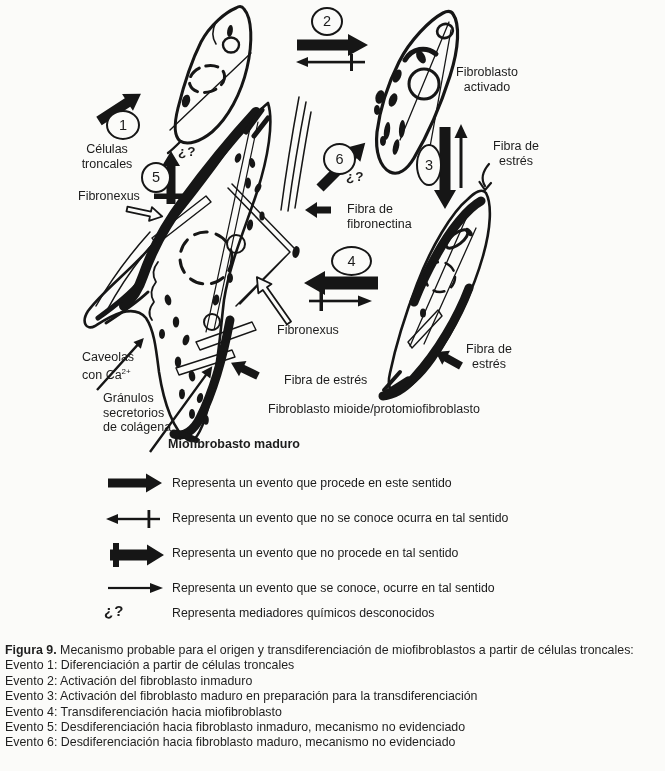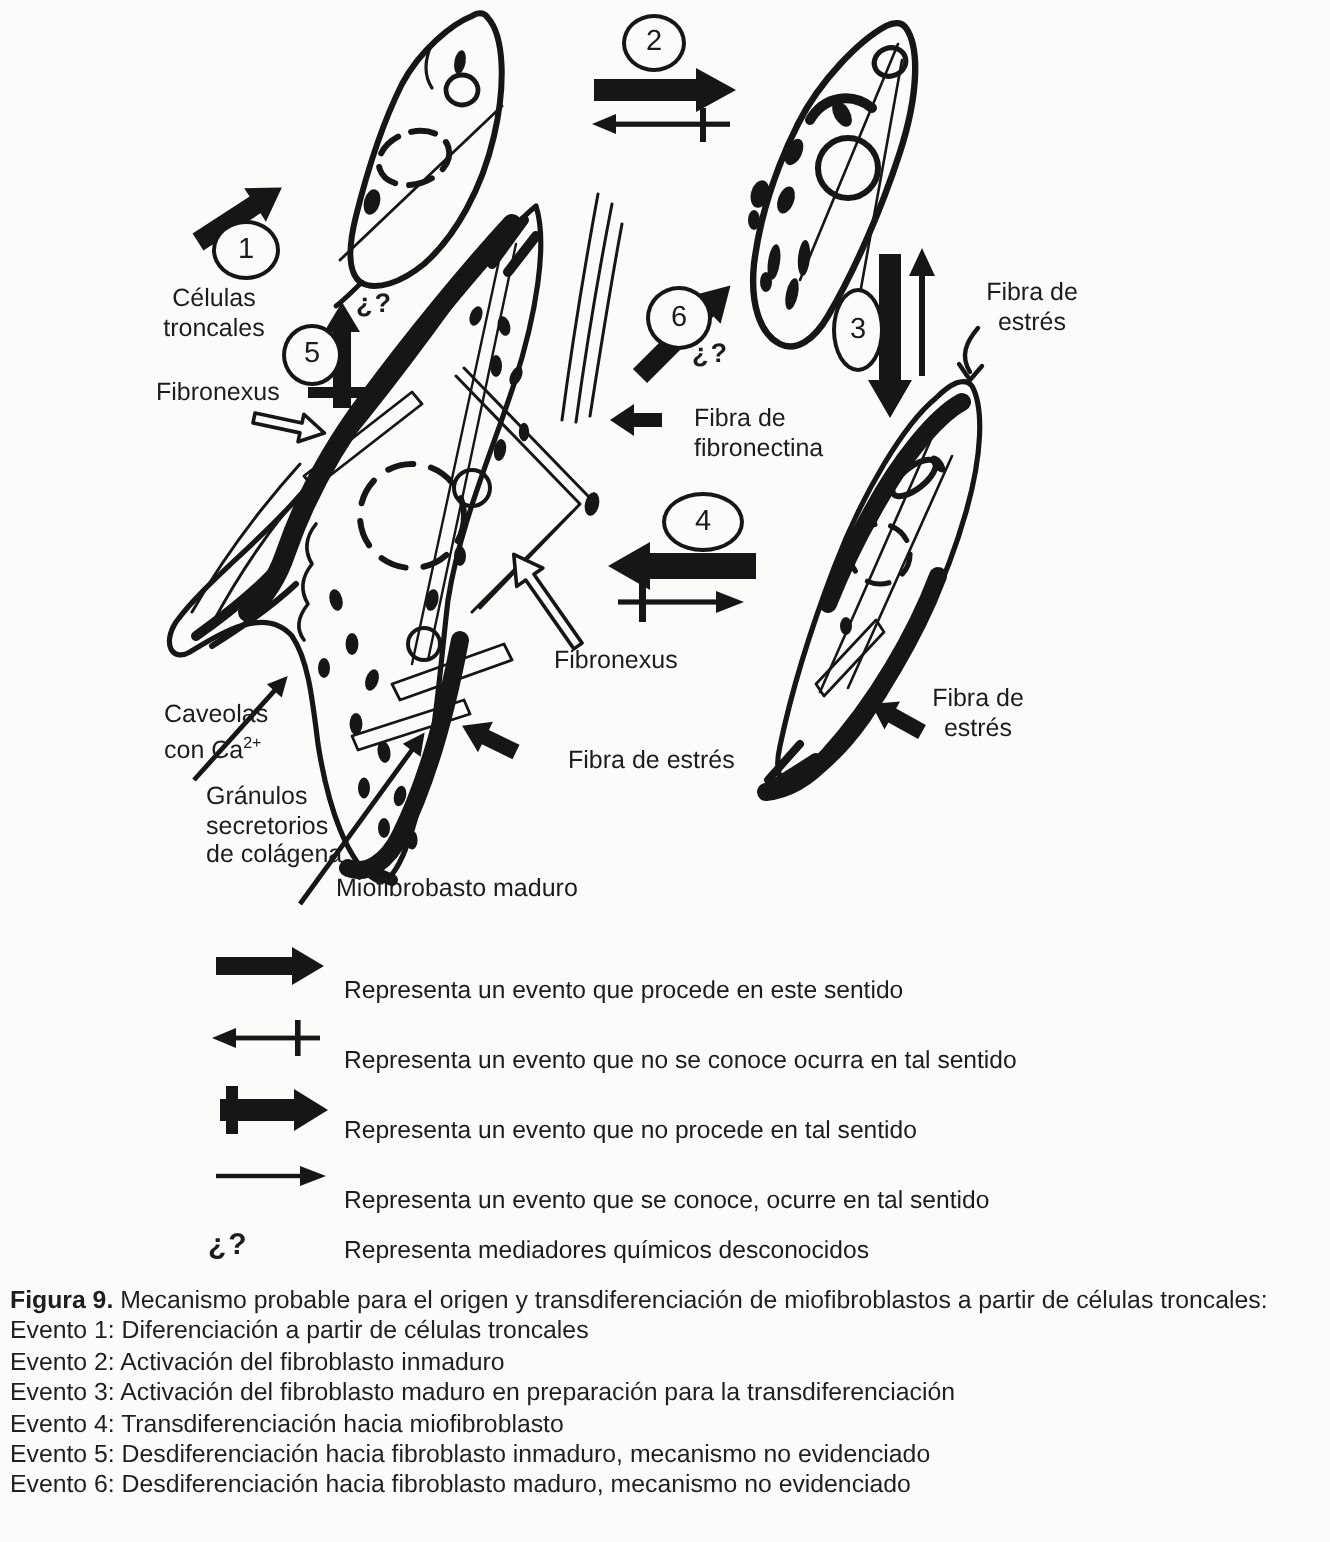--- a/index.html
+++ b/index.html
@@ -11,21 +11,21 @@
   #art{position:absolute;left:0;top:0;z-index:1;}
   .lbl{position:absolute;z-index:2;font-size:12.5px;line-height:14.5px;white-space:nowrap;}
   .ctr{text-align:center;}
   .num{
     position:absolute;z-index:3;border:2.4px solid #161616;border-radius:50%;
     background:#fbfbf9;display:flex;align-items:center;justify-content:center;
     font-size:14.5px;line-height:1;
   }
   .q{font-weight:bold;font-size:13.5px;letter-spacing:1px;}
   sup{font-size:8px;}
-  #legend-text .lbl{font-size:12.3px;margin-top:12px;}
+  #legend-text .lbl{font-size:12.3px;}
   #caption{
     position:absolute;left:5px;top:643px;width:656px;z-index:2;
     font-size:12.4px;line-height:15.4px;color:#1f1f1f;
   }
   #caption p{margin:0;}
 </style>
 </head>
 <body>
 
 <div id="stage">
@@ -220,20 +220,24 @@
         </g>
         <g>
           <rect x="108" y="586.9" width="44" height="2.2"></rect>
           <polygon points="163,588 150,583 150,593"></polygon>
         </g>
       </g>
     </g>
   </svg>
 
 
+  <div class="lbl ctr" style="left:449px;top:65px;width:76px;">
+    <div>Fibroblasto</div>
+    <div>activado</div>
+  </div>
 
   <div class="lbl ctr" style="left:488px;top:139px;width:56px;">
     <div>Fibra de</div>
     <div>estrés</div>
   </div>
 
   <div class="lbl ctr" style="left:75px;top:142px;width:64px;">
     <div>Células</div>
     <div>troncales</div>
   </div>
@@ -251,33 +255,34 @@
 
   <div class="lbl" style="left:277px;top:323px;">Fibronexus</div>
 
   <div class="lbl" style="left:263px;top:373px;margin-left:21px;">Fibra de estrés</div>
 
   <div class="lbl ctr" style="left:463px;top:342px;width:52px;">
     <div>Fibra de</div>
     <div>estrés</div>
   </div>
 
+  <div class="lbl" style="left:268px;top:402px;">Fibroblasto mioide/protomiofibroblasto</div>
 
   <div class="lbl" style="left:82px;top:350px;">
     <div>Caveolas</div>
     <div><span>con Ca</span><sup>2+</sup></div>
   </div>
 
   <div class="lbl" style="left:78px;top:391px;margin-left:25px;">
     <div>Gránulos</div>
     <div>secretorios</div>
     <div>de colágena</div>
   </div>
 
-  <div class="lbl" style="left:168px;top:437px;">Miofibrobasto maduro</div>
+  <div class="lbl" style="left:168px;top:437px;font-weight:bold;">Miofibrobasto maduro</div>
 
   <div class="num" style="left:106px;top:110px;width:30px;height:26px;">1</div>
   <div class="num" style="left:311px;top:7px;width:28px;height:25px;">2</div>
   <div class="num" style="left:416px;top:144px;width:22px;height:38px;">3</div>
   <div class="num" style="left:331px;top:246px;width:37px;height:26px;">4</div>
   <div class="num" style="left:141px;top:162px;width:26px;height:27px;">5</div>
   <div class="num" style="left:323px;top:143px;width:29px;height:28px;">6</div>
 
   <div id="legend-text">
     <div class="lbl" style="left:172px;top:476px;">Representa un evento que procede en este sentido</div>

